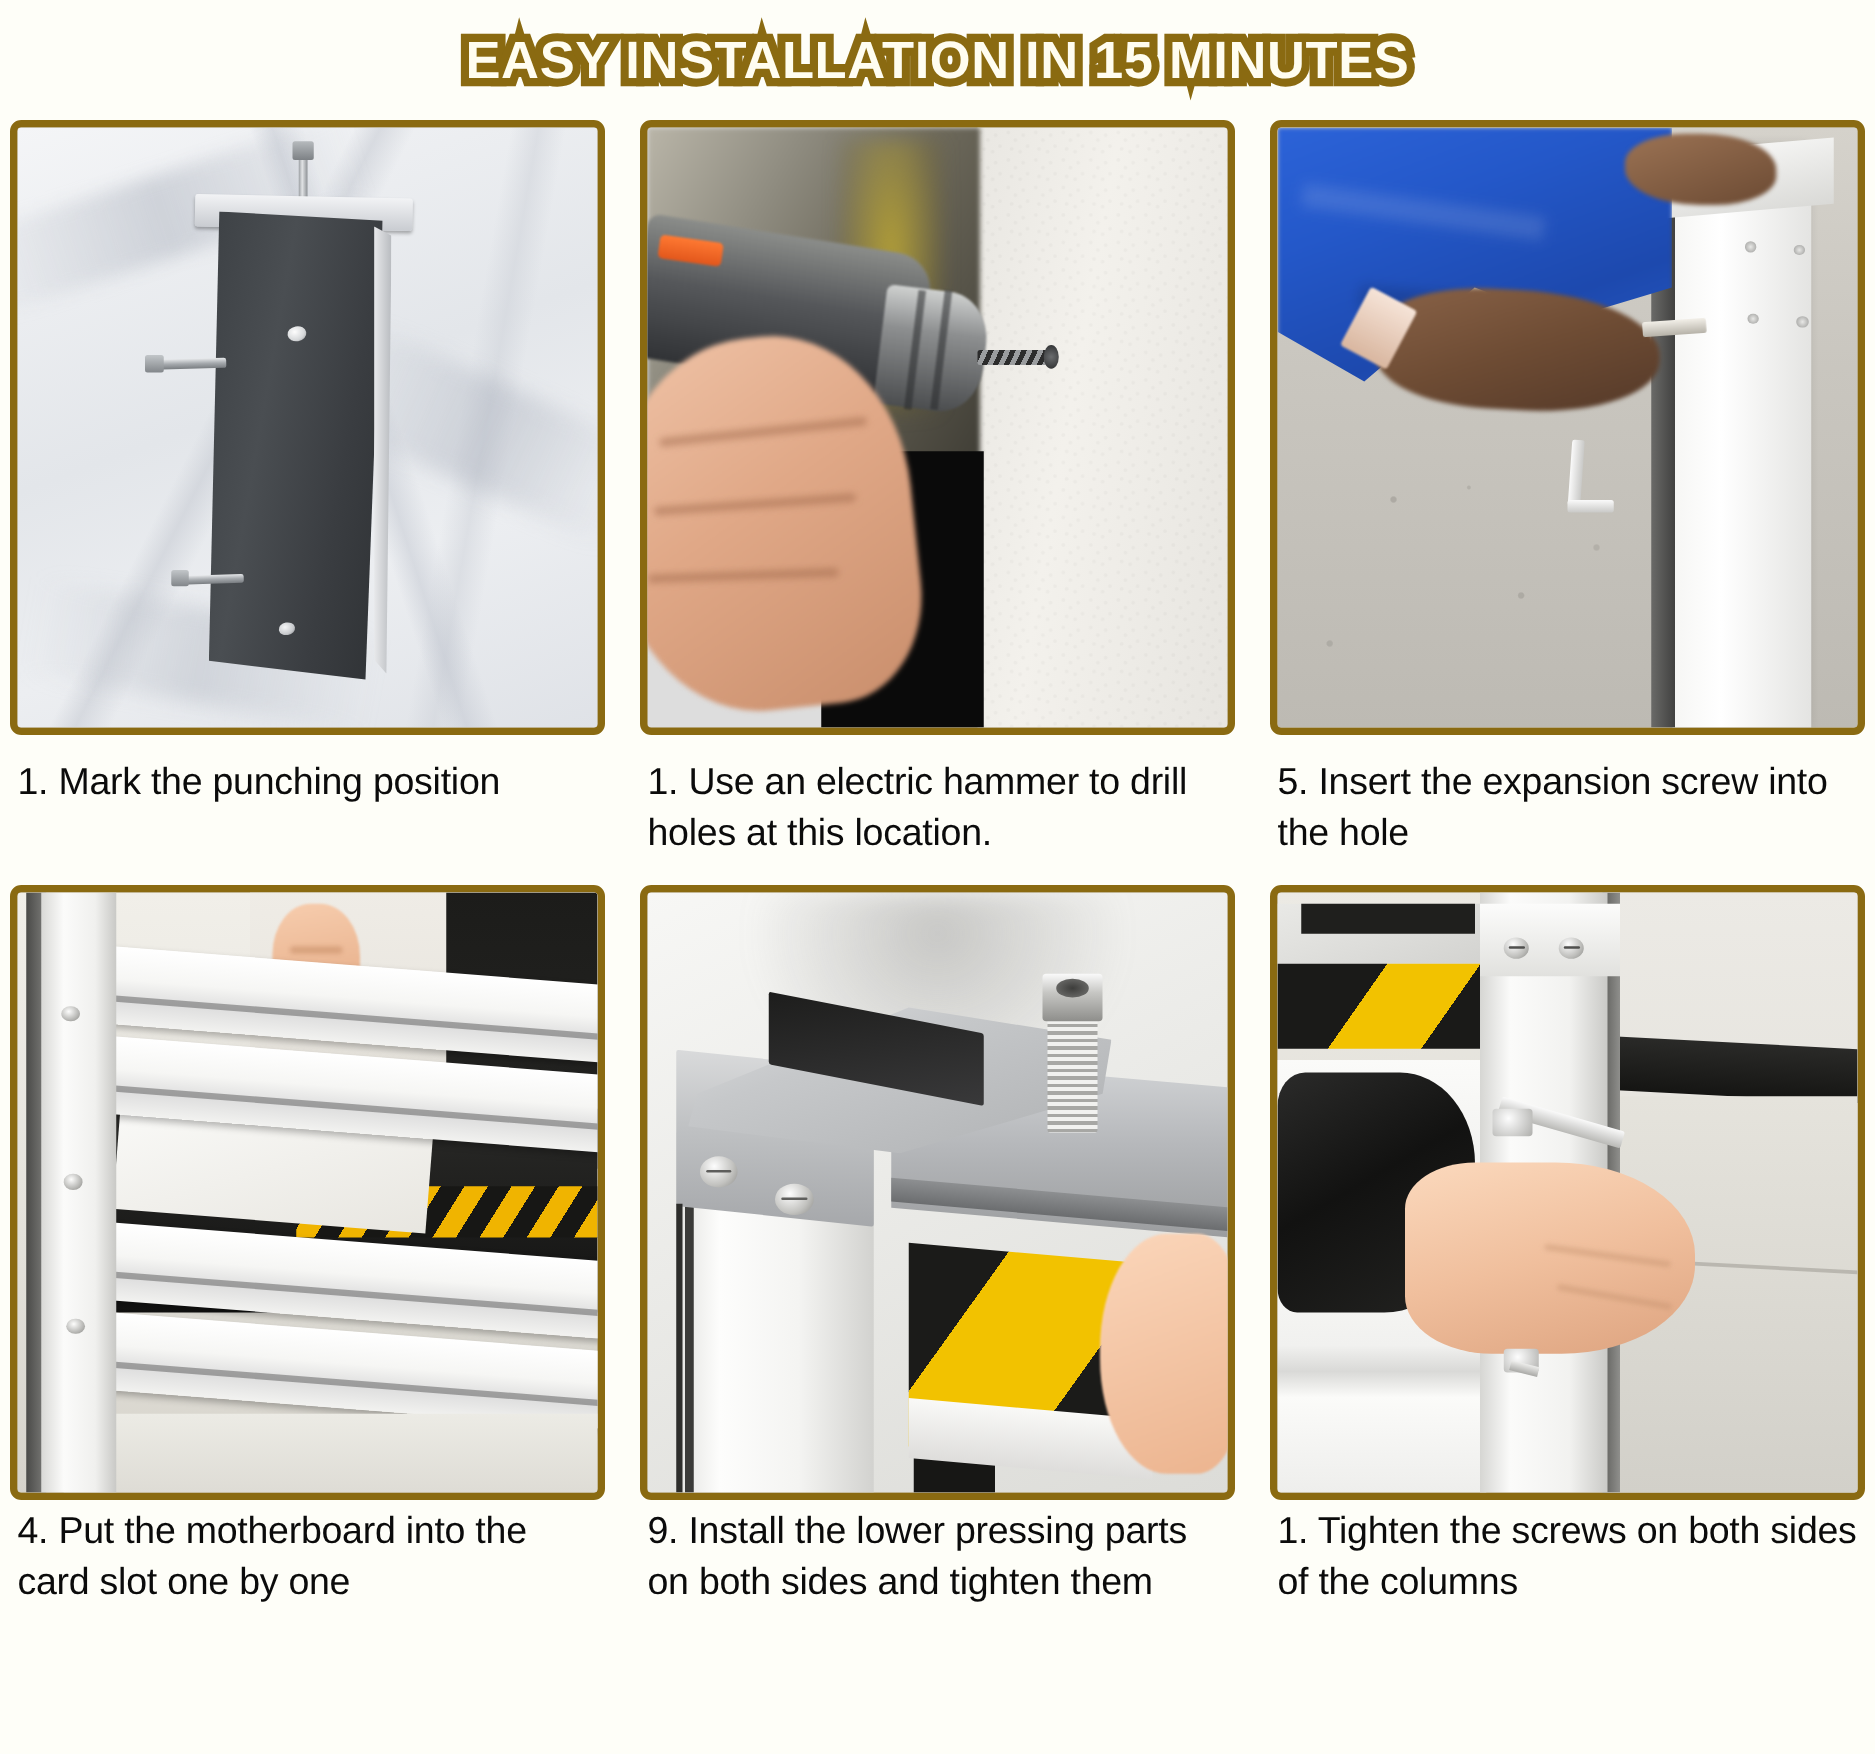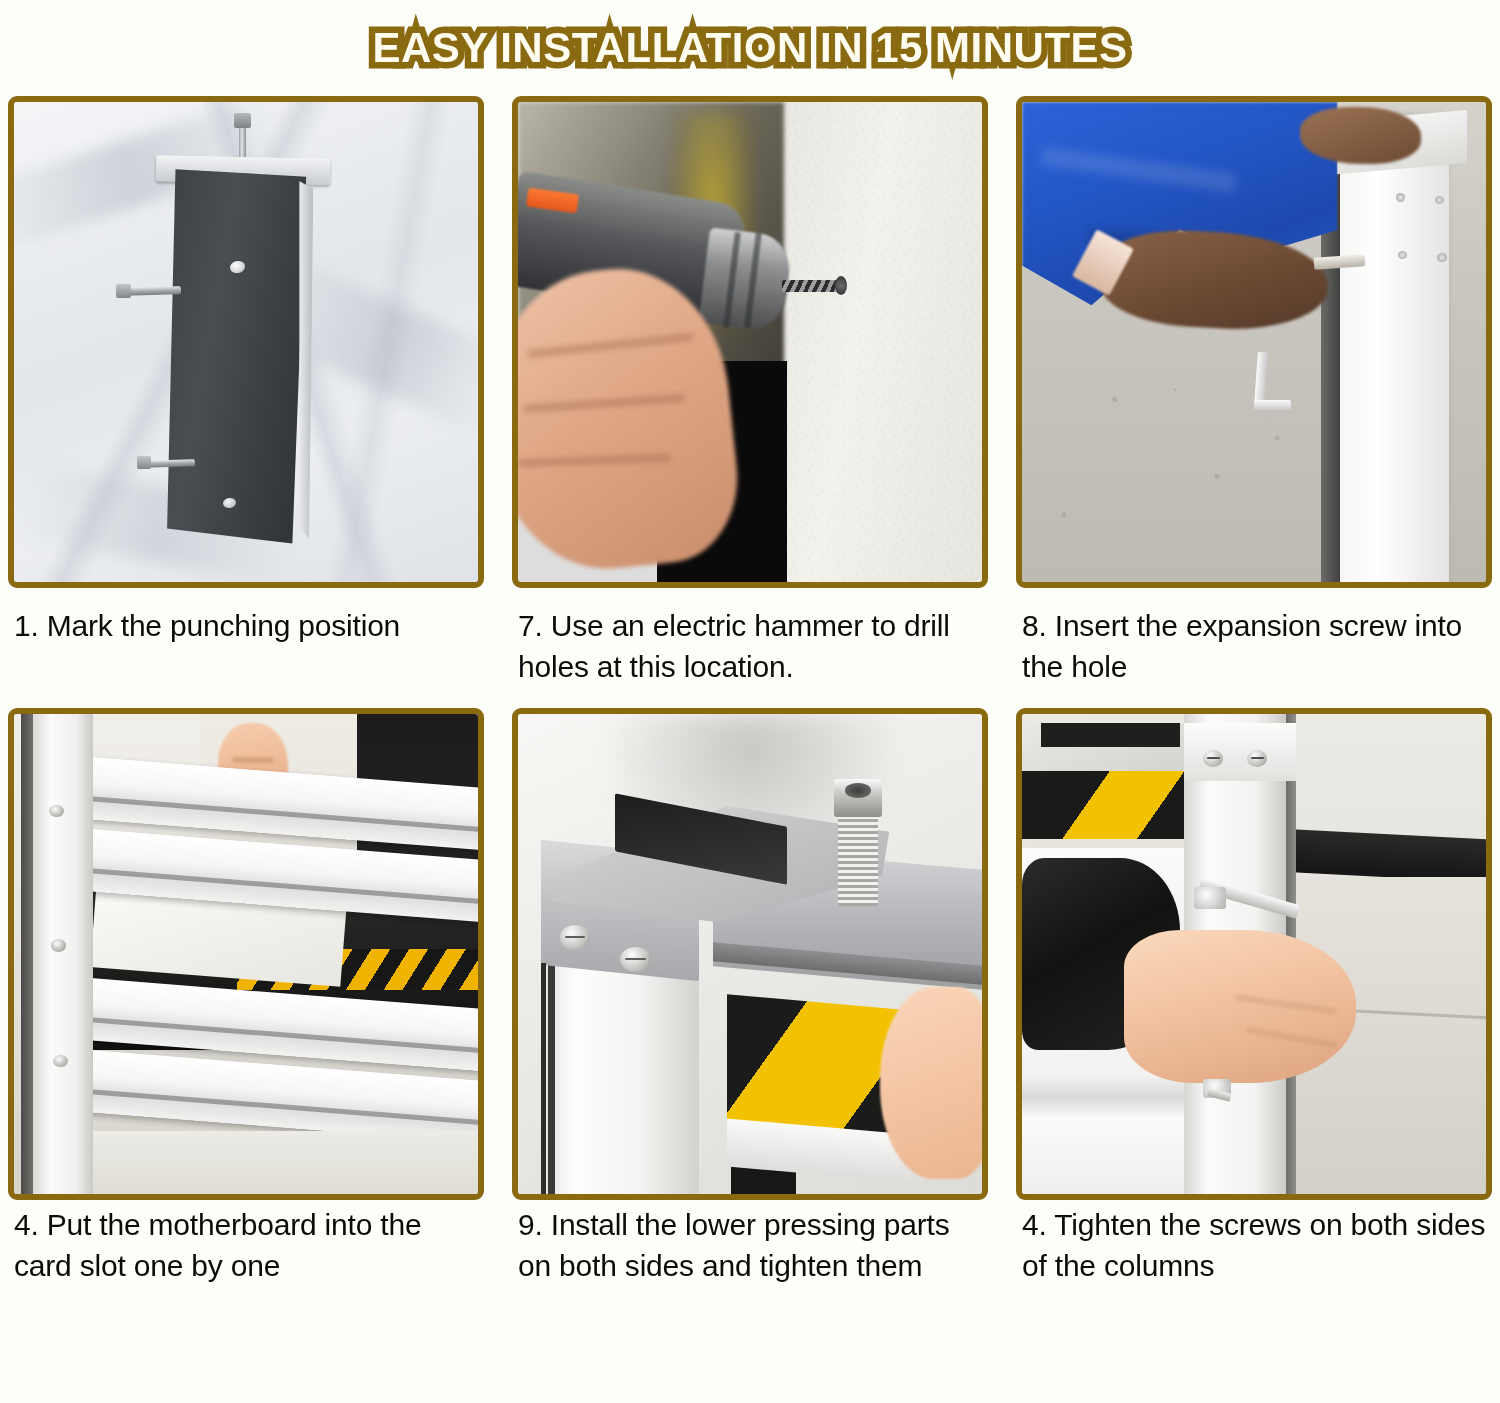--- a/index.html
+++ b/index.html
@@ -607,21 +607,21 @@
         <div class="p2-chuck-ring1"></div>
         <div class="p2-chuck-ring2"></div>
         <div class="p2-bit"></div>
         <div class="p2-bit-tip"></div>
         <div class="p2-hand"></div>
         <div class="p2-finger-line p2-f1"></div>
         <div class="p2-finger-line p2-f2"></div>
         <div class="p2-finger-line p2-f3"></div>
       </div>
     </div>
-    <div class="caption">7. Use an electric hammer to drill holes at this location.</div>
+    <div class="caption">1. Use an electric hammer to drill holes at this location.</div>
   </div>
 
   <div class="cell">
     <div class="photo-frame">
       <div class="photo">
         <div class="p3-floor"></div>
         <div class="p3-column"></div>
         <div class="p3-col-dark-edge"></div>
         <div class="p3-col-top"></div>
         <div class="p3-col-screw1"></div>
@@ -632,21 +632,21 @@
         <div class="p3-shirt-fold1"></div>
         <div class="p3-shirt-fold2"></div>
         <div class="p3-arm"></div>
         <div class="p3-cuff"></div>
         <div class="p3-hand-top"></div>
         <div class="p3-screw"></div>
         <div class="p3-allen-v"></div>
         <div class="p3-allen-h"></div>
       </div>
     </div>
-    <div class="caption">8. Insert the expansion screw into the hole</div>
+    <div class="caption">5. Insert the expansion screw into the hole</div>
   </div>
 
 </div>
 
 <div class="row-spacer"></div>
 
 <div class="grid row2">
 
   <div class="cell">
     <div class="photo-frame">
@@ -723,16 +723,16 @@
         <div class="p6-sleeve"></div>
         <div class="p6-tool"></div>
         <div class="p6-tool-head"></div>
         <div class="p6-hand"></div>
         <div class="p6-finger-sep1"></div>
         <div class="p6-finger-sep2"></div>
         <div class="p6-lower-screw"></div>
         <div class="p6-lower-screw-tail"></div>
       </div>
     </div>
-    <div class="caption">4. Tighten the screws on both sides of the columns</div>
+    <div class="caption">1. Tighten the screws on both sides of the columns</div>
   </div>
 
 </div>
 
 </body></html>

